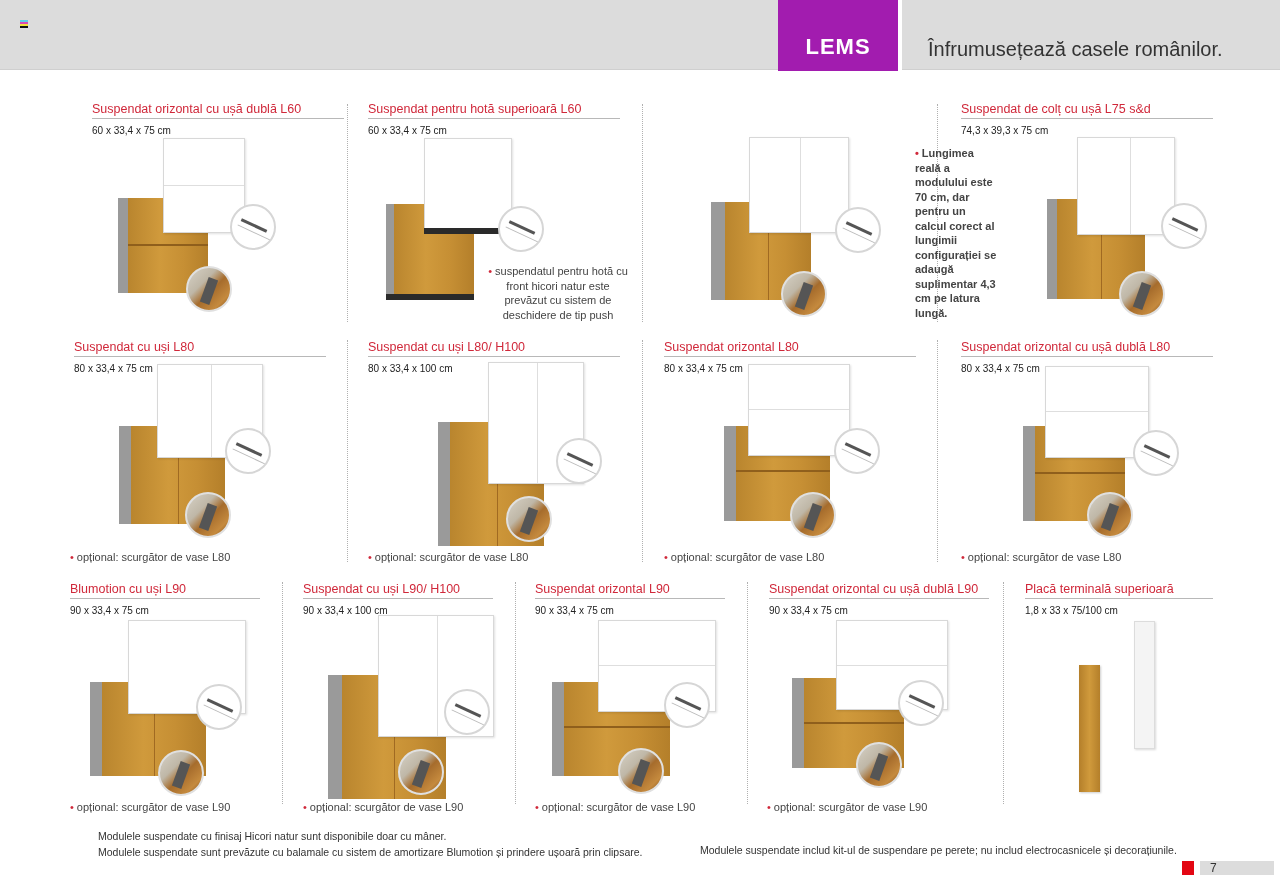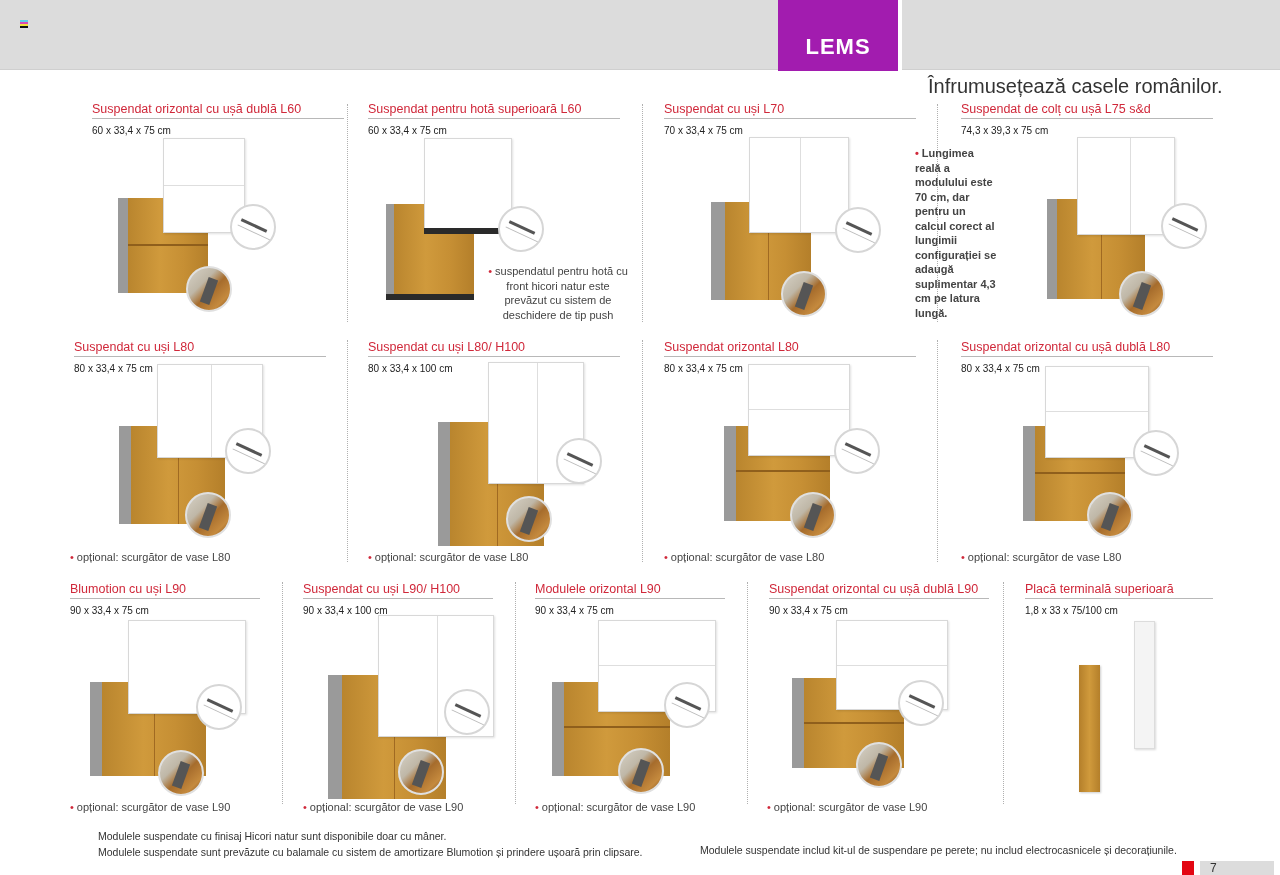--- a/index.html
+++ b/index.html
@@ -4,21 +4,21 @@
 <style>
   * { box-sizing: border-box; margin: 0; padding: 0; }
   html, body { width: 1280px; height: 875px; overflow: hidden; background: #ffffff; font-family: "Liberation Sans", "DejaVu Sans", sans-serif; }
   .page { position: relative; width: 1280px; height: 875px; }
   .topbar { position: absolute; left: 0; top: 0; width: 1280px; height: 70px; background: #dcdcdc; border-bottom: 1px solid #cfcfcf; }
   .cmyk { position: absolute; left: 20px; top: 20px; width: 8px; }
   .cmyk span { display: block; height: 2px; }
   .logo { position: absolute; left: 778px; top: 0; width: 120px; height: 71px; background: #a21caf; display: flex; align-items: center; justify-content: center; padding-top: 22px; }
   .logo-text { color: #ffffff; font-weight: bold; font-size: 22px; letter-spacing: 1px; font-family: "Liberation Sans", sans-serif; }
   .logo-div { position: absolute; left: 898px; top: 0; width: 4px; height: 71px; background: #ffffff; }
-  .tagline { position: absolute; left: 928px; top: 38px; font-size: 20px; color: #333333; font-family: "Liberation Sans", sans-serif; margin-top: 37px; }
+  .tagline { position: absolute; left: 928px; top: 38px; font-size: 20px; color: #333333; font-family: "Liberation Sans", sans-serif; }
 
   .card { position: absolute; }
   .card-title { color: #d0283a; font-size: 12.5px; padding-bottom: 2px; border-bottom: 1px solid #b8b8b8; white-space: nowrap; }
   .card-dim { font-size: 10px; color: #222; margin-top: 6px; white-space: nowrap; }
   .vsep { position: absolute; width: 0; border-left: 1px dotted #b0b0b0; }
   .note { position: absolute; font-size: 11px; color: #444; line-height: 14.5px; }
   .bullet { color: #d0283a; font-size: 11px; margin-right: 3px; }
   .opt { position: absolute; font-size: 11px; color: #444; white-space: nowrap; }
 
   .cab { position: absolute; }
@@ -95,24 +95,20 @@
     <div class="white" style="left:38px;top:0;width:88px;height:92px;"></div>
     <div class="hoodbar" style="left:38px;top:90px;width:88px;height:6px;"></div>
     <div class="circ" style="left:112px;top:68px;">
         <div class="h"></div>
         <div class="h2"></div>
       </div>
   </div>
   <div class="note" style="left:488px;top:264px;width:140px;text-align:center;"><span class="bullet">•</span><span>suspendatul pentru hotă cu front hicori natur este prevăzut cu sistem de deschidere de tip push</span></div>
   <div class="vsep" style="left:642px;top:104px;height:218px;"></div>
 
-  <div class="card" style="left:664px;top:102px;width:252px;">
-    <div class="card-title">Suspendat cu uși L70</div>
-    <div class="card-dim">70 x 33,4 x 75 cm</div>
-  </div>
   <div class="cab" style="left:711px;top:137px;">
     <div class="oak-side" style="left:0;top:65px;width:14px;height:98px;"></div>
     <div class="oak" style="left:14px;top:65px;width:86px;height:98px;">
         <div class="oline-v" style="left:43px"></div>
       </div>
     <div class="white" style="left:38px;top:0;width:100px;height:96px;">
         <div class="wline-v" style="left:50px"></div>
       </div>
     <div class="circ" style="left:124px;top:70px;">
         <div class="h"></div>
@@ -275,21 +271,21 @@
         <div class="h2"></div>
       </div>
     <div class="circ-oak" style="left:70px;top:134px;">
         <div class="m"></div>
       </div>
   </div>
   <div class="opt" style="left:303px;top:801px;"><span class="bullet">•</span><span>opțional: scurgător de vase L90</span></div>
   <div class="vsep" style="left:515px;top:582px;height:222px;"></div>
 
   <div class="card" style="left:535px;top:582px;width:190px;">
-    <div class="card-title">Modulele orizontal L90</div>
+    <div class="card-title">Suspendat orizontal L90</div>
     <div class="card-dim">90 x 33,4 x 75 cm</div>
   </div>
   <div class="cab" style="left:552px;top:620px;">
     <div class="oak-side" style="left:0;top:62px;width:12px;height:94px;"></div>
     <div class="oak" style="left:12px;top:62px;width:106px;height:94px;">
         <div class="oline-h" style="top:44px"></div>
       </div>
     <div class="white" style="left:46px;top:0;width:118px;height:92px;">
         <div class="wline-h" style="top:44px"></div>
       </div>

